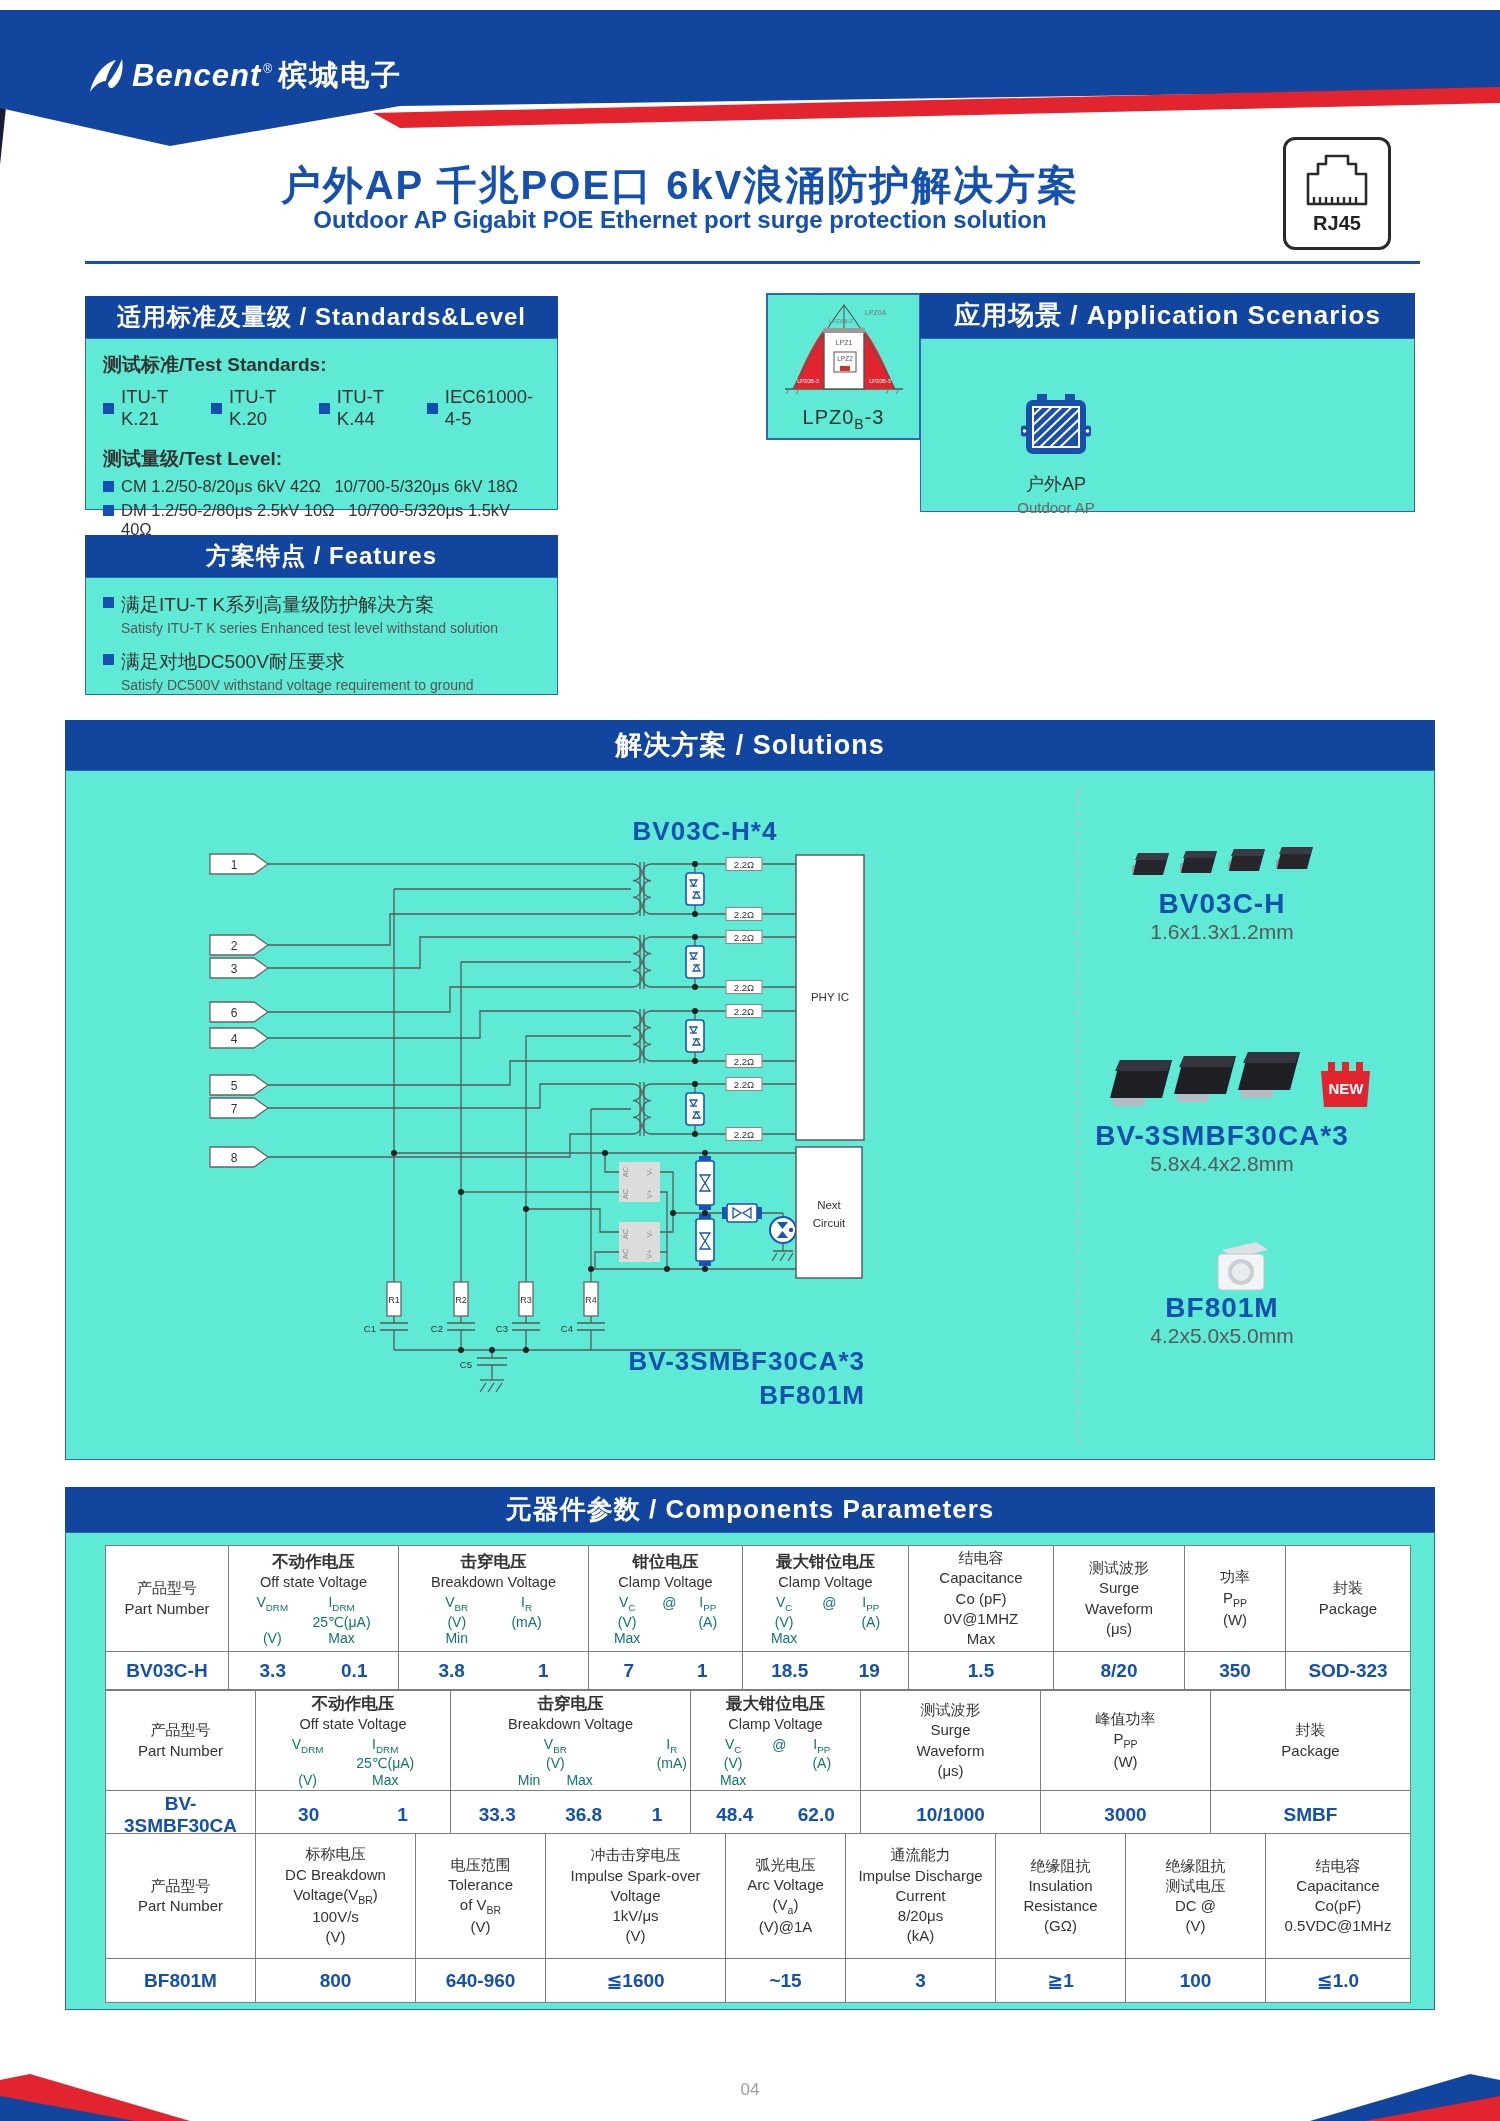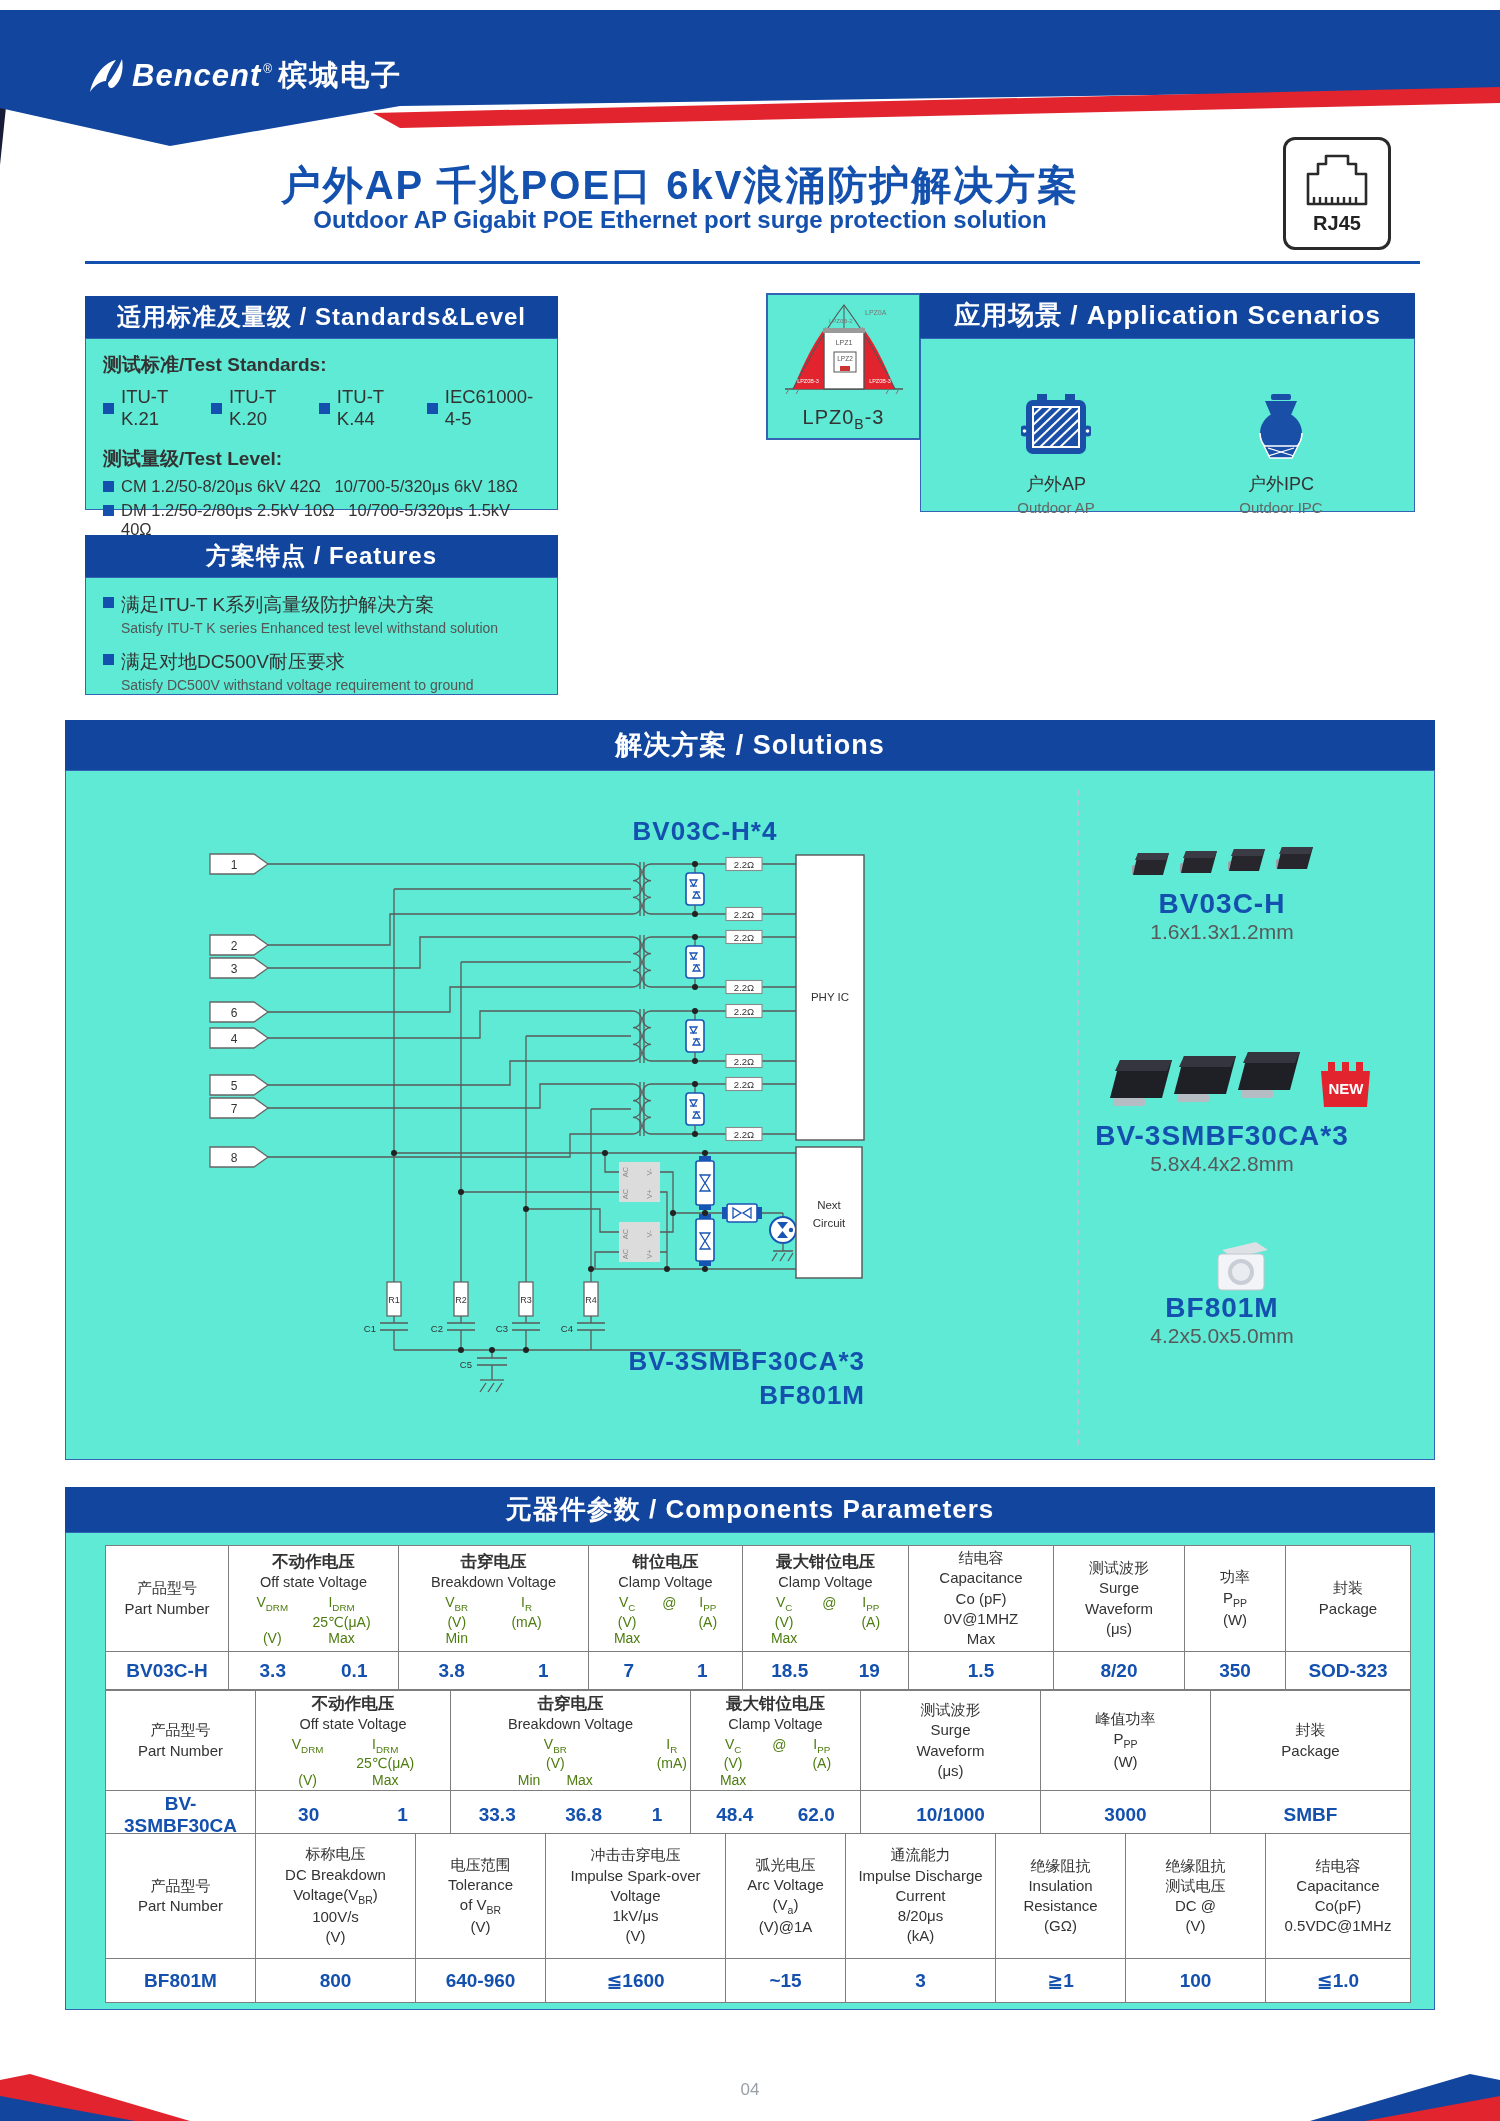--- a/index.html
+++ b/index.html
@@ -46,21 +46,21 @@
   .prod .nm{font-size:28px;font-weight:bold;color:#1450AE;letter-spacing:1px;}
   .prod .sz{font-size:21px;color:#58595b;}
   #dash-sep{position:absolute;left:1077px;top:790px;height:655px;border-left:2px dashed #b9c3d6;}
   
   table.ptab{position:absolute;border-collapse:collapse;table-layout:fixed;background:#fff;}
   table.ptab td{border:1.3px solid #7d7d7d;text-align:center;vertical-align:middle;padding:2px 3px;box-sizing:border-box;}
   .hcn{font-size:16.5px;font-weight:bold;color:#333;}
   .hen{font-size:14.5px;color:#333;margin-top:1px;}
   .hlines{font-size:15px;color:#333;line-height:1.35;}
   .hlines br+ *{}
-  .hsplit{display:flex;justify-content:space-evenly;align-items:stretch;height:52px;margin-top:4px;font-size:14px;color:#4d7c0f;}
+  .hsplit{display:flex;justify-content:space-evenly;align-items:stretch;height:52px;margin-top:4px;font-size:14px;color:#0f766e;}
   .hcol{display:flex;flex-direction:column;justify-content:space-between;align-items:center;}
   .hcol.one{justify-content:flex-start;padding-top:1px;}
   .hcolA{flex:1.4;display:flex;flex-direction:column;justify-content:space-between;align-items:center;}
   .minmax{display:flex;gap:26px;}
   .dval{font-size:19px;font-weight:bold;color:#1450AE;}
   .dsplit{display:flex;justify-content:space-around;font-size:19px;font-weight:bold;color:#1450AE;}
   sub{font-size:70%;}
   
   #page-num{position:absolute;left:0;top:2080px;width:100%;text-align:center;font-size:17px;color:#9aa0a6;}
 </style>
@@ -210,33 +210,20 @@
           <line x1="-4" y1="56" x2="46" y2="8"></line>
             <line x1="6" y1="56" x2="56" y2="8"></line>
           <line x1="16" y1="56" x2="66" y2="8"></line>
             <line x1="26" y1="56" x2="76" y2="8"></line>
           <line x1="36" y1="56" x2="86" y2="8"></line>
         </g>
       </svg>
       <div class="app-cn">户外AP</div>
       <div class="app-en">Outdoor AP</div>
     </div>
-    <div class="app-item" style="left:260px;">
-      <svg width="60" height="66" viewBox="0 0 60 66">
-        <rect x="20" y="0" width="20" height="6" rx="2" fill="#1A4FA8"></rect>
-        <polygon points="14,7 46,7 40,21 20,21" fill="#1A4FA8"></polygon>
-        <circle cx="30" cy="39" r="21" fill="#1A4FA8"></circle>
-        <path d="M9,39 A21,21 0 0 0 51,39" fill="none" stroke="#fff" stroke-width="1.6"></path>
-        <polygon points="13,52 47,52 41,64 19,64" fill="#1A4FA8" stroke="#fff" stroke-width="1.4"></polygon>
-        <line x1="17" y1="54" x2="43" y2="62" stroke="#fff" stroke-width="1.3"></line>
-        <line x1="43" y1="54" x2="17" y2="62" stroke="#fff" stroke-width="1.3"></line>
-      </svg>
-      <div class="app-cn">户外IPC</div>
-      <div class="app-en">Outdoor IPC</div>
-    </div>
   </div>
 
   <div class="bar" style="left:65px;top:720px;width:1370px;height:50px;font-size:27px;">
     <span>解决方案 / Solutions</span>
   </div>
   <div class="panel" style="left:65px;top:770px;width:1370px;height:690px;"></div>
   <div id="dash-sep"></div>
 
   <div class="cir-label" style="left:545px;top:816px;width:320px;text-align:center;">BV03C-H*4</div>
 

